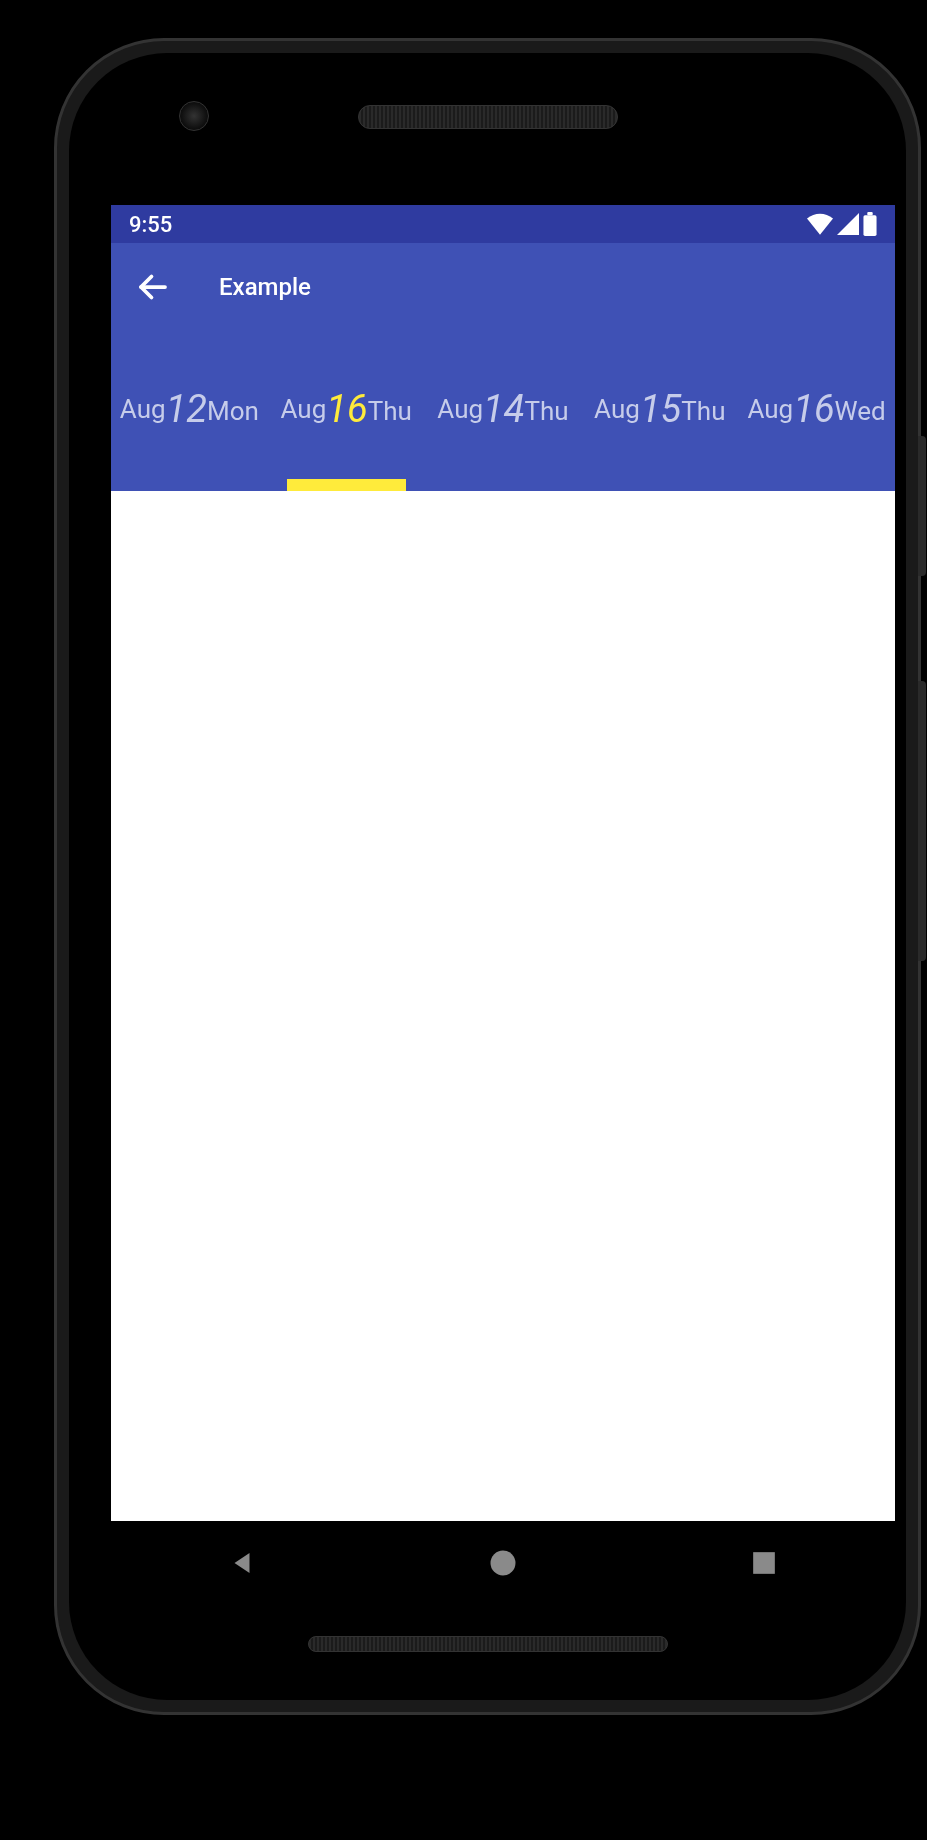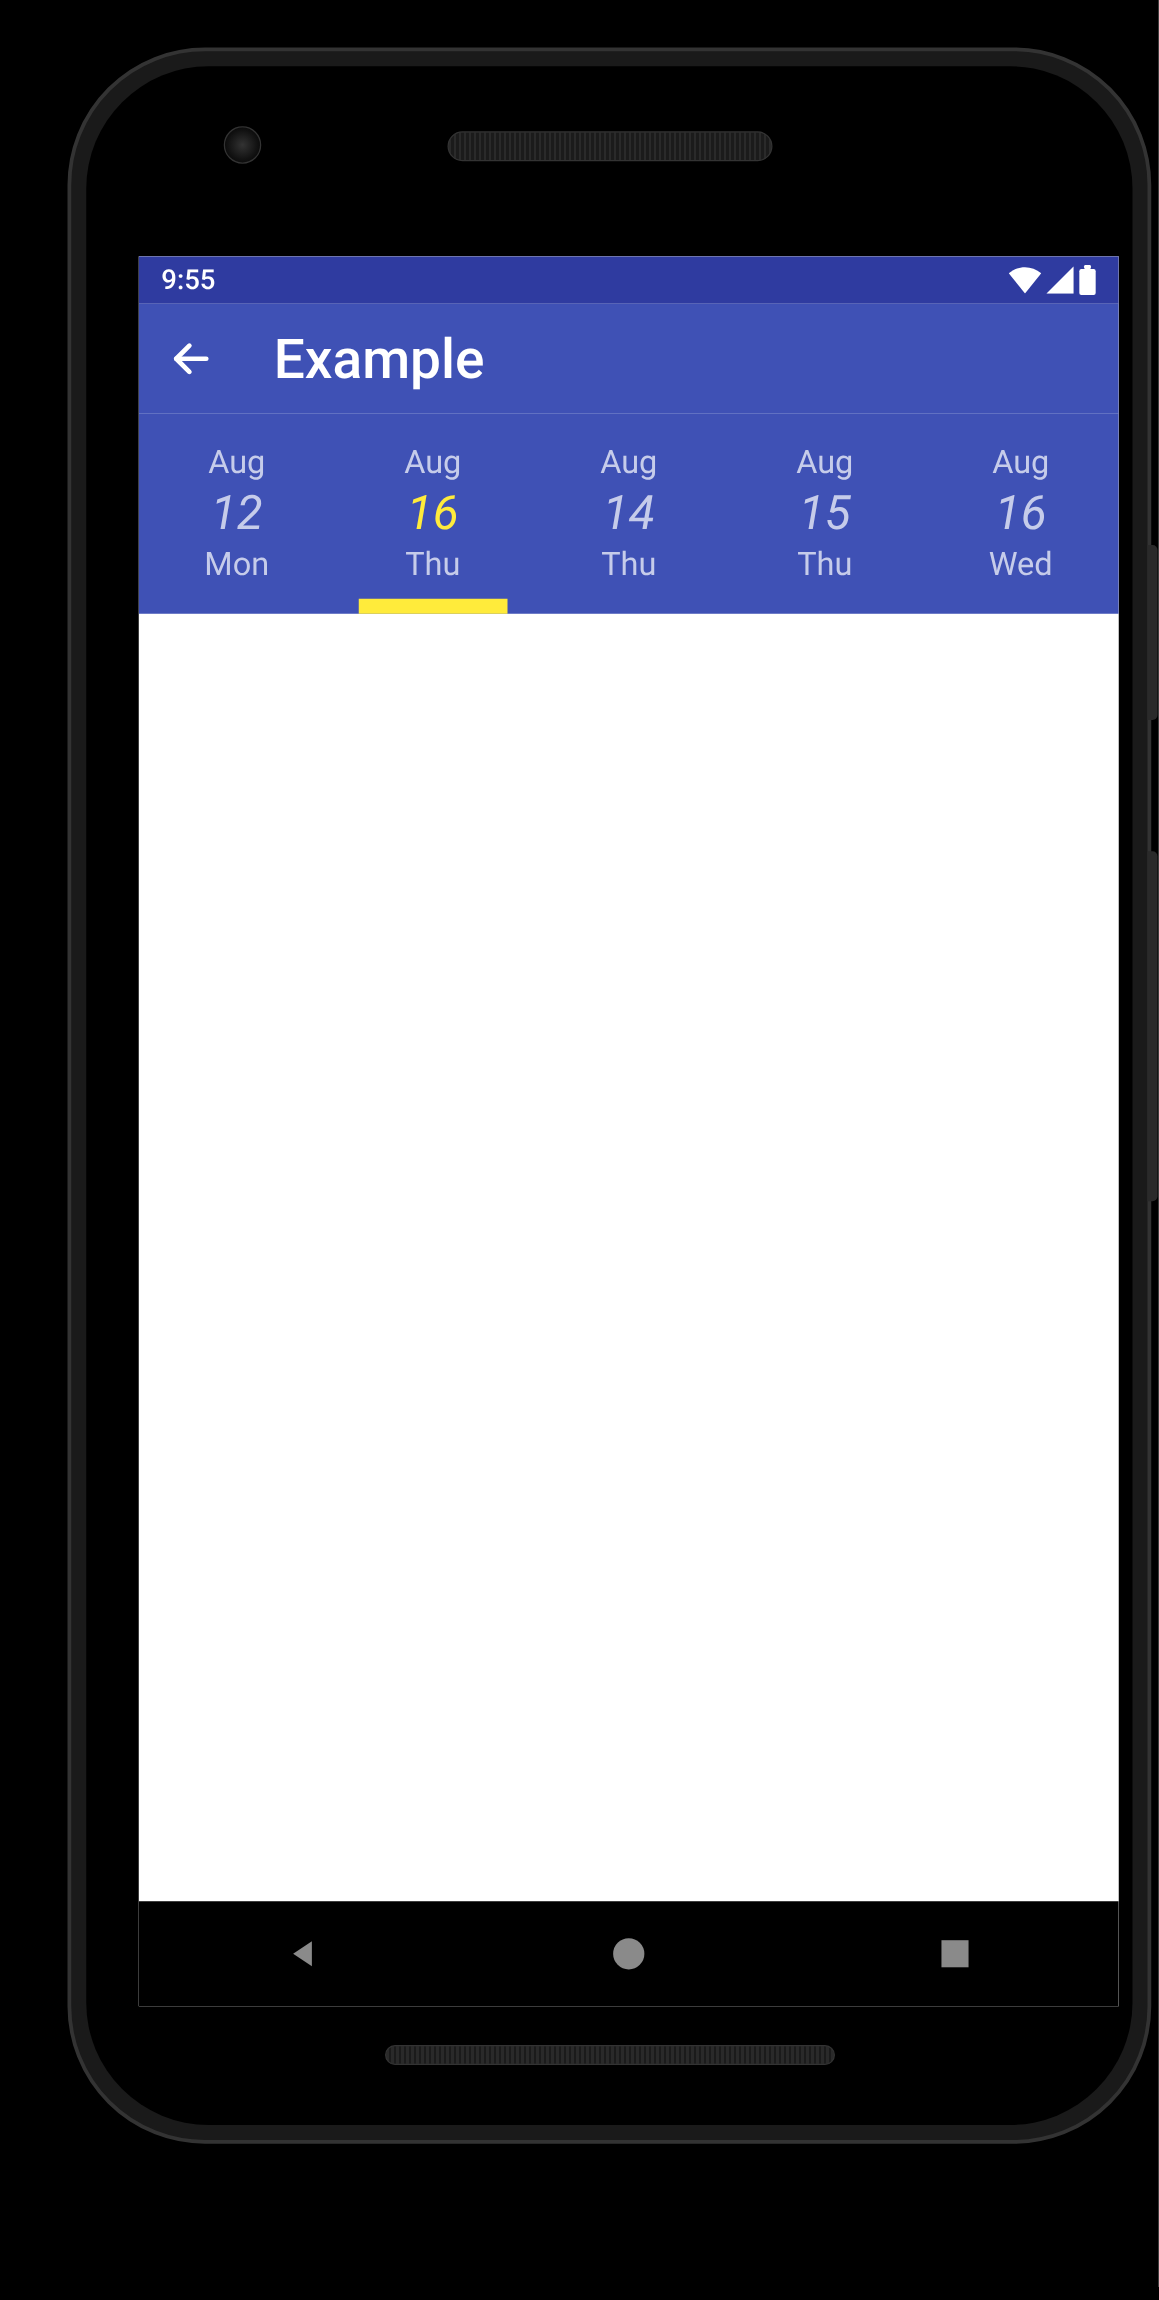--- a/index.html
+++ b/index.html
@@ -121,33 +121,33 @@
       align-items: center;
       padding: 0 24px;
       color: #fff;
     }
     .back-arrow {
       display: flex;
       align-items: center;
       justify-content: center;
     }
     .app-title {
-      font-size: 44px;
+      font-size: 24px;
       font-weight: 500;
       margin-left: 48px;
     }
     .date-tabs {
       background: #3F51B5;
       display: flex;
       height: 160px;
     }
     .date-tab {
       flex: 1;
       display: flex;
-      flex-direction: column;
+      flex-direction: row;
       align-items: center;
       justify-content: center;
       color: #C6CCEA;
       position: relative;
       cursor: pointer;
       font-weight: 400;
     }
     .date-tab .month {
       font-size: 26px;
       margin-bottom: 4px;

